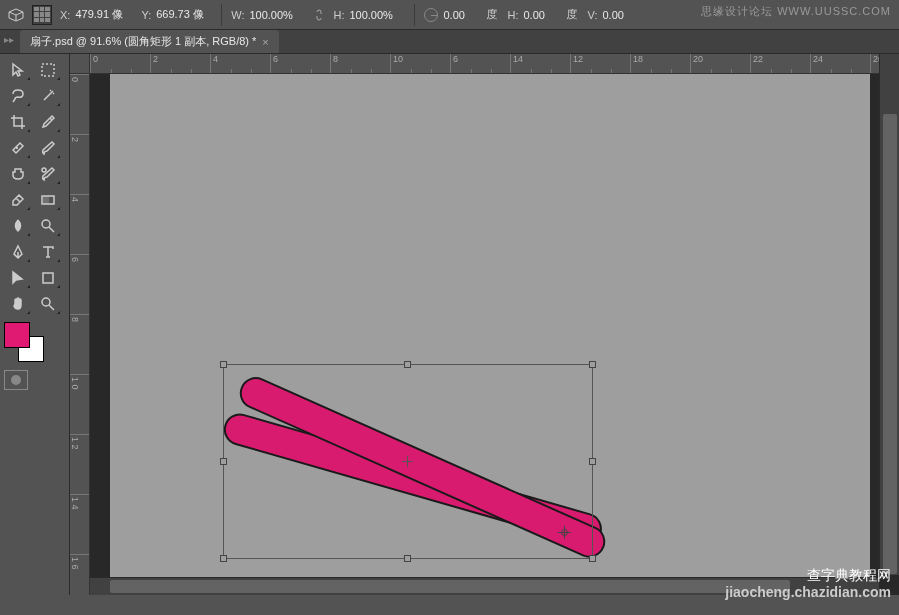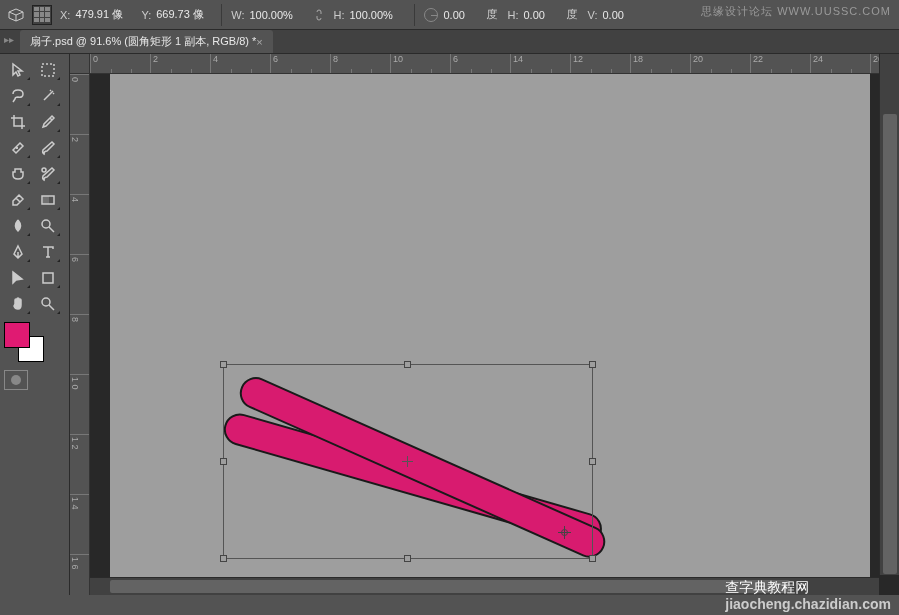--- a/index.html
+++ b/index.html
@@ -12,21 +12,21 @@
     .field-group { display: flex; align-items: center; gap: 3px; margin: 0 4px; }
     .field-label { color: #ccc; font-size: 11px; }
     .field-input { background: #535353; border: none; color: #e8e8e8; font-size: 11px; width: 58px; text-align: left; padding: 2px; }
     .chain-icon { width: 16px; height: 16px; display: flex; align-items: center; justify-content: center; color: #aaa; }
     .angle-icon { width: 14px; height: 14px; border: 1px solid #888; border-radius: 50%; position: relative; }
     .angle-icon::after { content:''; position: absolute; width: 6px; height: 1px; background: #888; top: 50%; left: 50%; }
     .divider { width: 1px; height: 22px; background: #3a3a3a; margin: 0 3px; }
     
     .tab-strip { height: 24px; background: #414141; border-bottom: 1px solid #2a2a2a; display: flex; align-items: flex-end; padding-left: 20px; position: relative; }
     .collapse-chev { position: absolute; left: 4px; top: 4px; color: #888; font-size: 10px; }
-    .tab { background: #535353; padding: 4px 10px; display: flex; align-items: center; font-size: 11px; color: #e8e8e8; border-top-left-radius: 3px; border-top-right-radius: 3px; }
+    .tab { background: #535353; padding: 4px 10px; display: flex; align-items: center; gap: 6px; font-size: 11px; color: #e8e8e8; border-top-left-radius: 3px; border-top-right-radius: 3px; }
     .tab-close { color: #aaa; cursor: pointer; }
     
     .workspace { display: flex; height: calc(100% - 54px - 20px); }
     .toolbar { width: 70px; background: #535353; border-right: 1px solid #2a2a2a; padding: 4px; display: flex; flex-direction: column; gap: 2px; }
     .tool-row { display: flex; gap: 2px; }
     .tool { width: 28px; height: 24px; background: #535353; display: flex; align-items: center; justify-content: center; position: relative; border: 1px solid transparent; }
     .tool svg { width: 16px; height: 16px; stroke: #ccc; fill: none; stroke-width: 1.5; }
     .tool-tri { position: absolute; right: 1px; bottom: 1px; width: 0; height: 0; border-left: 3px solid transparent; border-bottom: 3px solid #222; }
     .swatch-area { margin-top: 4px; position: relative; width: 40px; height: 40px; }
     .swatch-fg { position: absolute; width: 26px; height: 26px; background: #e01a72; border: 1px solid #000; top: 0; left: 0; z-index: 2; }
@@ -60,21 +60,21 @@
     .pivot::before{width:13px;height:1px;top:6px;}
     .pivot::after{width:1px;height:13px;left:6px;}
     .pivot span{position:absolute;width:7px;height:7px;border:1px solid #444;border-radius:50%;top:3px;left:3px;}
     
     .right-gutter { position: absolute; right: 0; top: 0; bottom: 20px; width: 20px; background: #414141; border-left: 1px solid #2a2a2a; }
     .scroll-v-thumb { position: absolute; right: 2px; top: 60px; width: 14px; height: 460px; background: #636363; border-radius: 2px; }
     .scroll-h { position: absolute; left: 20px; right: 20px; bottom: 0; height: 18px; background: #414141; border-top: 1px solid #2a2a2a; }
     .scroll-h-thumb { position: absolute; left: 20px; top: 2px; height: 13px; width: 680px; background: #636363; border-radius: 2px; }
     
     .watermark-top { position: absolute; top: 4px; right: 8px; font-size: 11px; color: #999; letter-spacing: 1px; }
-    .watermark-bottom { position: absolute; bottom: 2px; right: 8px; font-size: 14px; color: #fff; text-align: left; line-height: 1.2; }
+    .watermark-bottom { position: absolute; bottom: 14px; right: 8px; font-size: 14px; color: #fff; text-align: right; line-height: 1.2; }
     .watermark-bottom small { font-size: 14px; color: #ccc; display: block; font-weight: bold; }
   </style>
 </head>
 <body>
 
 <div class="options-bar">
   <div class="option-icon">
     <svg width="18" height="14" viewBox="0 0 18 14">
         <path d="M2 4 L9 1 L16 4 L16 10 L9 13 L2 10 Z M2 4 L9 7 L16 4 M9 7 L9 13" stroke="#ccc" fill="none"></path>
       </svg>

